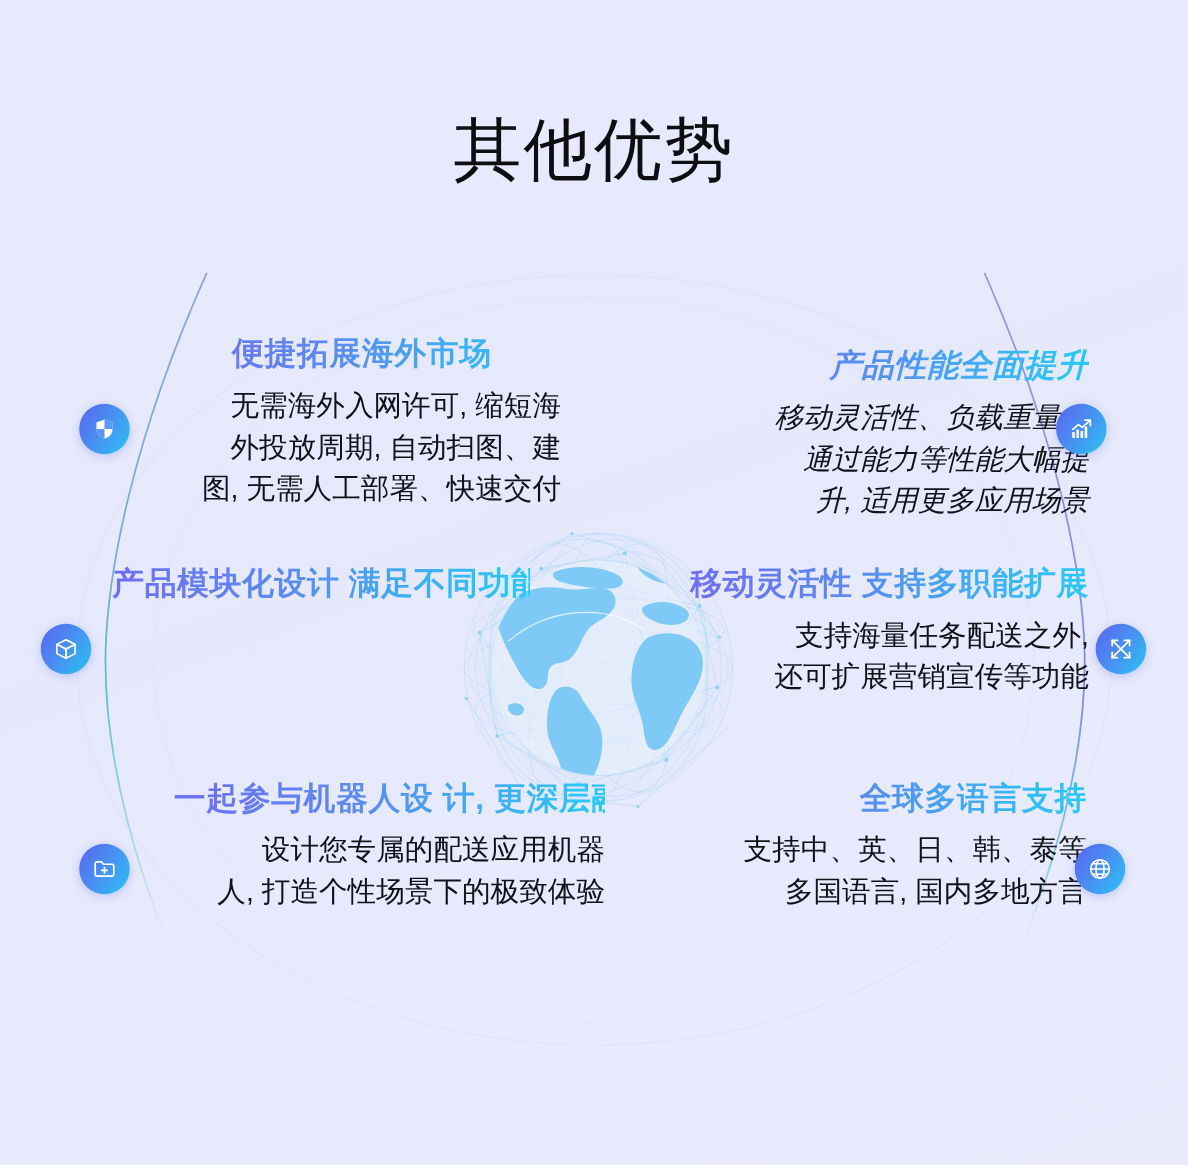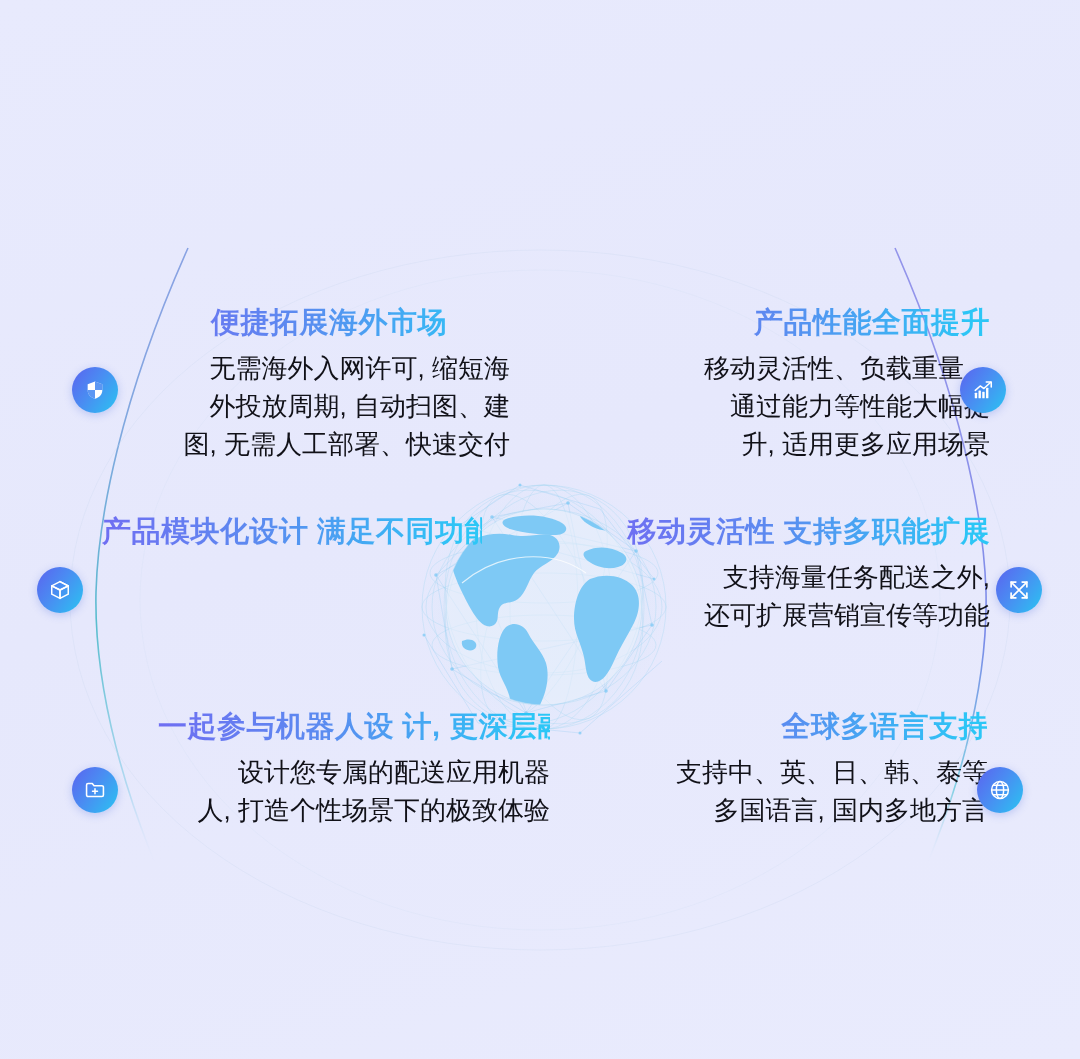--- a/index.html
+++ b/index.html
@@ -72,21 +72,21 @@
     letter-spacing: 0px;
     white-space: pre-line;
     text-align: right;
   }
 
   
   .b1 { left: 120px;  top: 303px; width: 390px; text-align: left; }
   .b1 .block-title { margin-left: 28px; text-align: center; }
   .b1 .block-body  { margin-left: 28px; }
 
-  .b2 { left: 620px;  top: 303px; width: 370px; text-align: right; }
+  .b2 { left: 620px;  top: 314px; width: 370px; text-align: right; font-style: italic; }
 
   .b3 { left: 92px;   top: 512px; width: 390px; text-align: left; }
   .b3 .block-title { margin-left: 10px; }
 
   .b4 { left: 620px;  top: 512px; width: 370px; text-align: right; }
 
   .b5 { left: 120px;  top: 707px; width: 430px; text-align: left; }
   .b5 .block-title { margin-left: 38px; }
   .b5 .block-body  { margin-left: 10px; }
 
@@ -149,20 +149,21 @@
     <path d="M 188 248 C 120 400, 98 520, 96 592 C 94 680, 120 800, 188 935" fill="none" stroke="url(#arcGradL)" stroke-width="1.6"></path>
 
     <path d="M 895 248 C 962 400, 984 520, 986 592 C 988 680, 962 800, 895 935" fill="none" stroke="url(#arcGradR)" stroke-width="1.6"></path>
   </svg>
 
   <svg class="bg-layer" viewBox="0 0 1080 1059">
     <ellipse cx="540" cy="600" rx="470" ry="350" fill="none" stroke="#c9d6ee" stroke-opacity="0.30" stroke-width="1"></ellipse>
     <ellipse cx="540" cy="600" rx="400" ry="330" fill="none" stroke="#c9d6ee" stroke-opacity="0.18" stroke-width="1"></ellipse>
   </svg>
 
+  <h1 class="page-title">其他优势</h1>
 
   <div class="globe-wrap">
     <svg viewBox="0 0 288 300" width="288" height="300">
       <defs>
         <clipPath id="globeClip">
           <circle cx="144" cy="152" r="98"></circle>
         </clipPath>
         <radialGradient id="glowG" cx="50%" cy="50%" r="50%">
           <stop offset="60%" stop-color="#cfe6f8" stop-opacity="0.35"></stop>
           <stop offset="100%" stop-color="#cfe6f8" stop-opacity="0"></stop>

